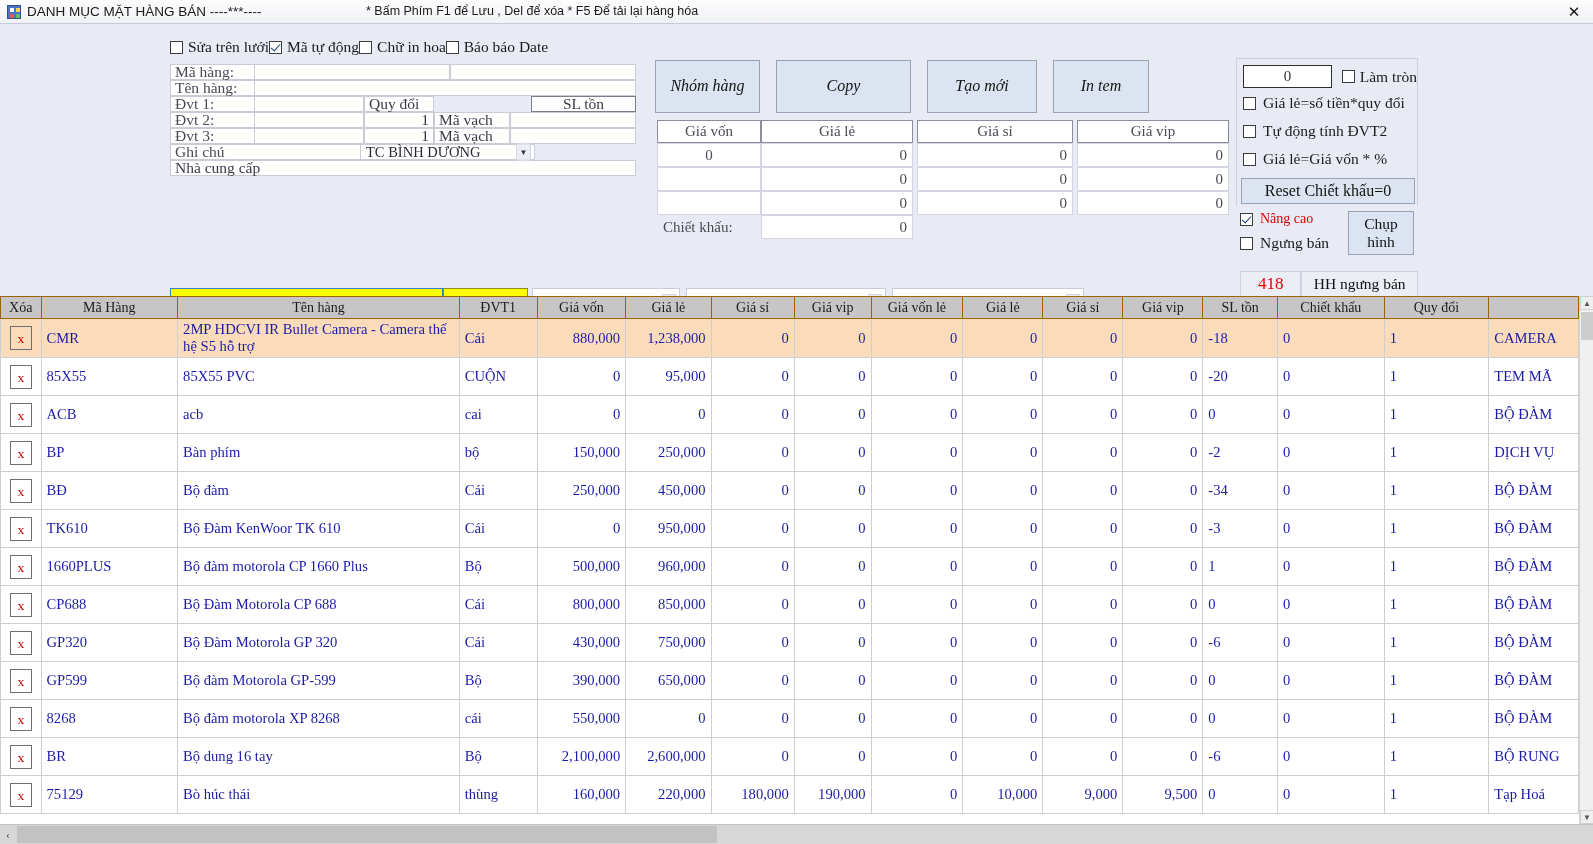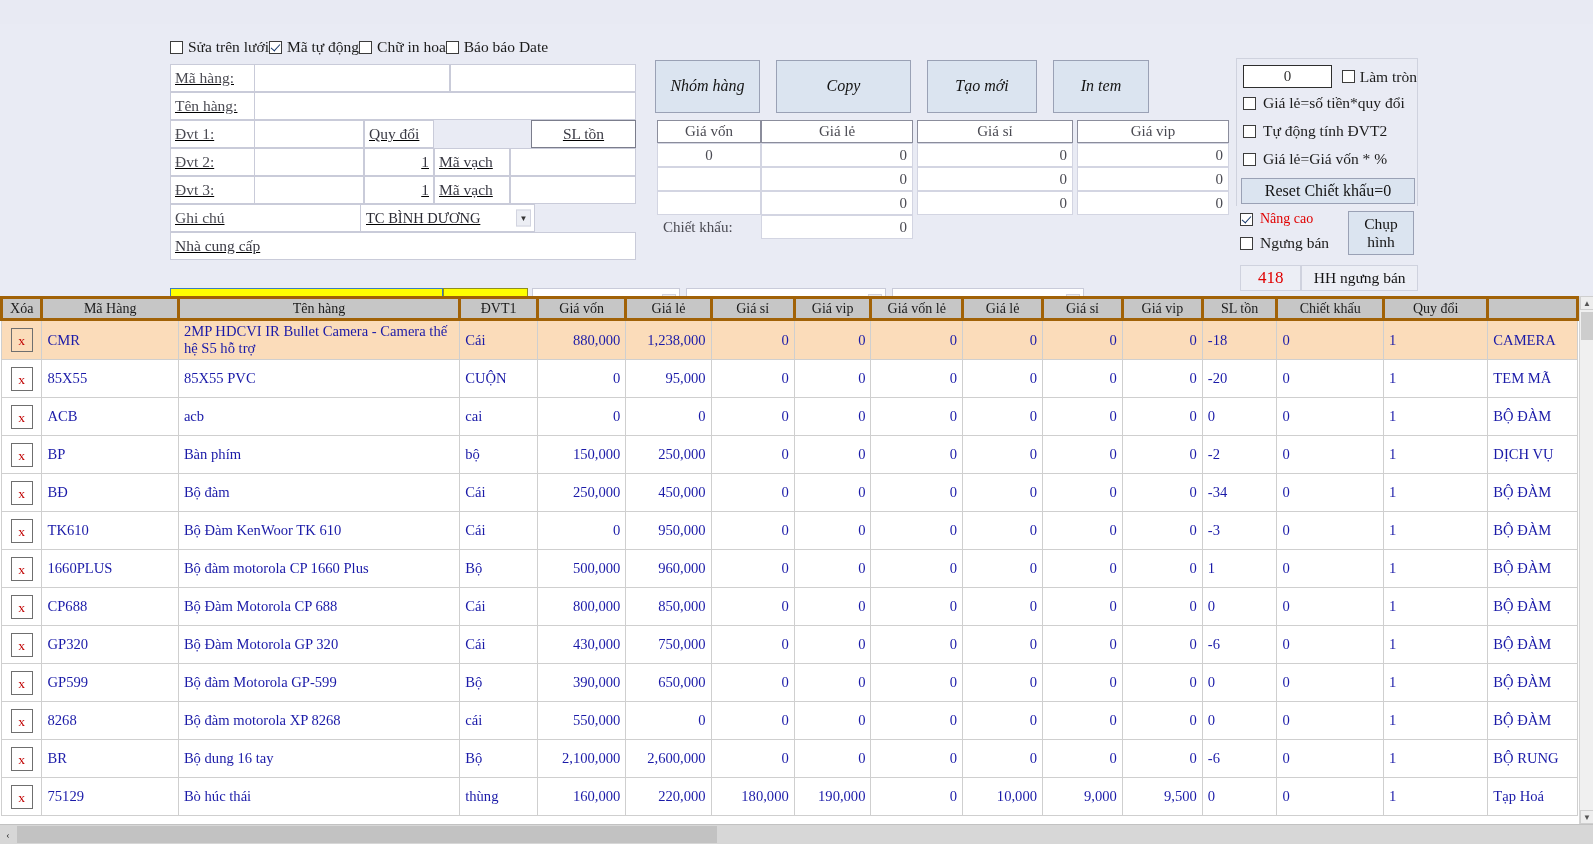--- a/index.html
+++ b/index.html
@@ -52,21 +52,21 @@
     width:13px; height:13px; border:1px solid #3c3c3c; background:#fff;
     display:inline-block; position:relative; flex:0 0 auto;
   }
   .box.checked::after{
     content:""; position:absolute; left:3px; top:0px; width:4px; height:8px;
     border:solid #16386b; border-width:0 1.6px 1.6px 0; transform:rotate(42deg);
   }
 
   
   .lgrid { position:absolute; left:170px; top:40px; width:466px; }
-  .lrow { display:flex; height:28px;text-decoration:underline; }
+  .lrow { display:flex; height:16px; }
   .cellL { border:1px solid #c9cbd9; background:#fff; display:flex; align-items:center;
            padding:0 4px; font-size:15.5px; color:#3a3a44; }
   .lbl { width:84px; flex:0 0 84px; border-right:none; background:#fff; color:#4a4a52;}
   .gap { background:#e9ebf4; border:none; }
 
   .sl-ton {
     border:1px solid #7b7d8c; background:#fff; display:flex; align-items:center;
     justify-content:center; font-size:15.5px; color:#3a3a44; width:105px; flex:0 0 105px;
   }
   .combo {
@@ -131,21 +131,21 @@
   .cnt { width:62px; border:1px solid #cfd2de; background:#eceef5;
          display:flex; align-items:center; justify-content:center;
          font-size:17px; color:#e00000; }
   .hhbtn { width:118px; height:26px; border:1px solid #cfd2de; background:#eceef5;
            display:flex; align-items:center; justify-content:center; font-size:15.5px; color:#131313;}
 
   
   .tablewrap { position:absolute; left:0; top:296px; width:1593px; height:548px; background:#fff; }
   table.grid { border-collapse:collapse; table-layout:fixed; width:1579px; }
   table.grid th {
-    background:#c6c6c6; border:3px solid #a16207; height:22px;
+    background:#c6c6c6; border:1px solid #a16207; height:22px;
     font-weight:normal; font-size:14px; color:#1b1b1b; padding:0 2px;
   }
   table.grid td {
     border:1px solid #cfcfcf; height:38px; font-size:14.6px;
     color:#1a1aa8; padding:2px 5px; vertical-align:middle; background:#fff;
   }
   td.num { text-align:right; }
   td.ctr { text-align:left; }
   td.red { color:#d40000; }
   td.del { text-align:center; }
@@ -163,20 +163,26 @@
               border-top:1px solid #c2c2c2; }
   .sh-left { position:absolute; left:0; top:0; width:16px; height:19px; background:#d7d7d7;
              display:flex; align-items:center; justify-content:center; font-size:10px; color:#333;}
   .sh-thumb { position:absolute; left:17px; top:1px; width:700px; height:17px; background:#c2c2c2; }
 </style>
 </head>
 <body>
 
 <div id="app">
 
+  <div class="titlebar">
+    <div class="tb-icon"></div>
+    <div class="tb-title">DANH MỤC MẶT HÀNG BÁN ----***----</div>
+    <div class="tb-hint">* Bấm Phím  F1 để Lưu ,  Del để xóa  *    F5 Để tải lại hàng hóa</div>
+    <div class="tb-close">✕</div>
+  </div>
 
   <div class="form-area">
 
     <div class="chkrow">
       <label class="cb">
         <span class="box"></span>
         <span>Sửa trên lưới</span>
       </label>
       <label class="cb">
         <span class="box checked"></span>
@@ -325,21 +331,21 @@
             <span class="box"></span>
             <span>Ngưng bán</span>
           </label>
         </div>
         <div class="chup" style="flex-direction:column;">
           <span>Chụp</span>
           <span>hình</span>
         </div>
       </div>
 
-      <div class="cntrow" style="margin-top:10px;">
+      <div class="cntrow" style="margin-top:16px;">
         <div class="cnt">418</div>
         <div class="hhbtn">HH ngưng bán</div>
       </div>
     </div>
   </div>
 
   <div class="tablewrap">
     <table class="grid">
       <colgroup>
         <col style="width:38px">

